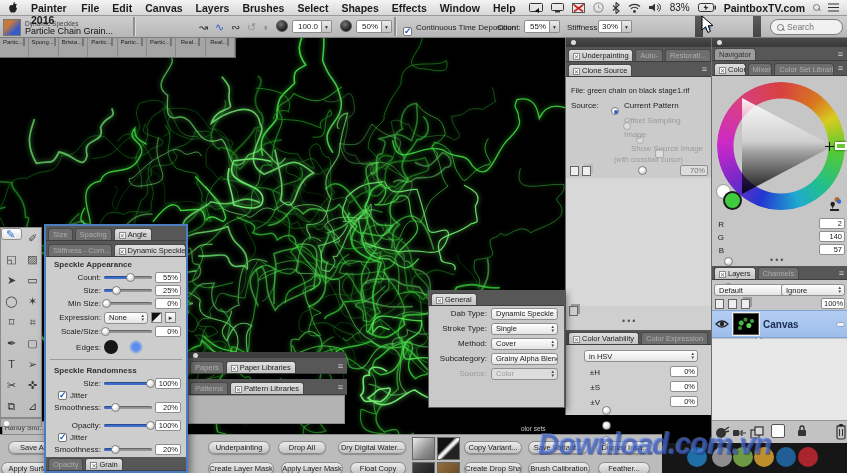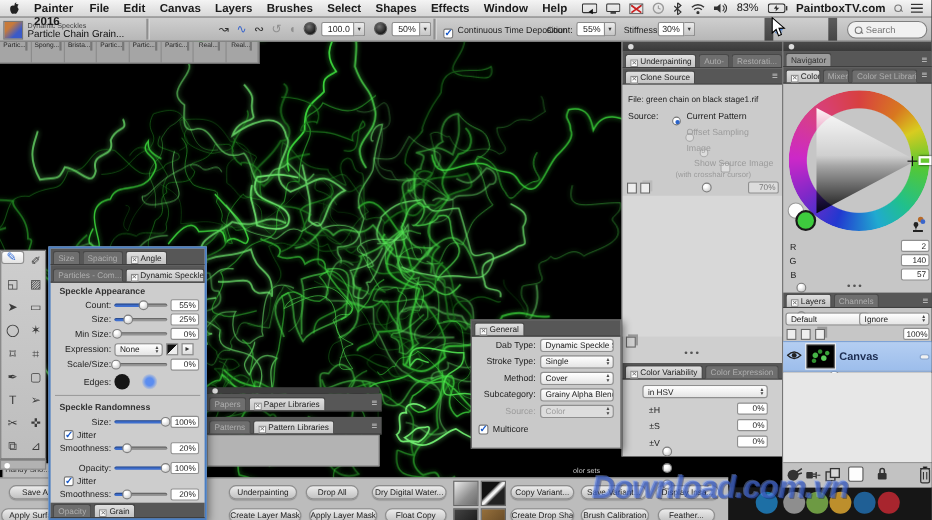--- a/index.html
+++ b/index.html
@@ -654,34 +654,30 @@
           <span>Grainy Alpha Blend</span>
         </span>
       </div>
     <div class="grow">
         <span class="lab dis" style="width:52px">Source:</span>
         <span class="sel grow1" style="color:#9b9b9b;background:#ddd">
           <span>Color</span>
           <b class="st">▲<br>▼</b>
         </span>
       </div>
-    <div class="grow" style="height:18px">
-        <span class="chk on"></span>
-        <span style="font-size:8px;color:#222">Multicore</span>
-      </div>
   </div>
 
   <div id="speckle" class="abs">
     <div class="bar-tabs" style="height:15px">
       <span class="tab">Size</span>
       <span class="tab">Spacing</span>
       <span class="tab on"><span class="cb">✕</span><span>Angle</span></span>
     </div>
     <div class="bar-tabs" style="height:16px">
-      <span class="tab">Particles - Com...</span>
+      <span class="tab">Stiffness - Com...</span>
       <span class="tab on"><span class="cb">✕</span><span>Dynamic Speckle</span></span>
     </div>
     <div class="sect">Speckle Appearance</div>
     <div class="frow" style="height:13px">
         <span class="lab" style="width:50px">Count:</span>
         <span class="sl grow1" style="--p: 55%;">
           <i class="tr"></i>
           <i class="th"></i>
         </span>
         <span class="vbox" style="width:26px">55%</span>

